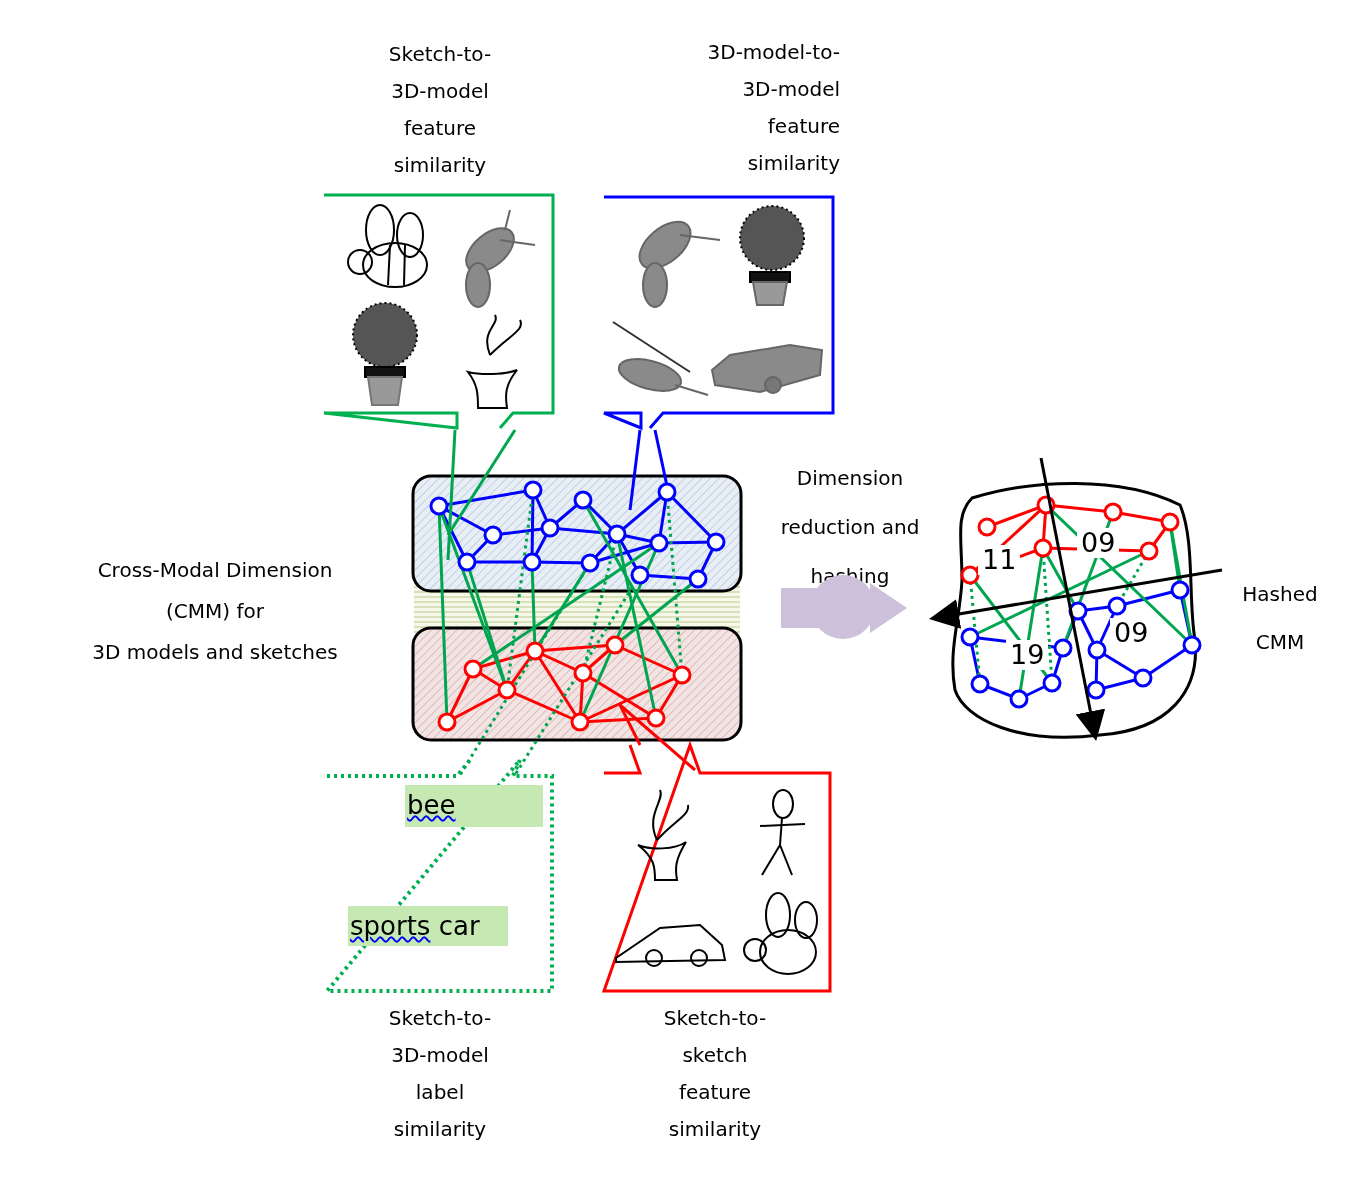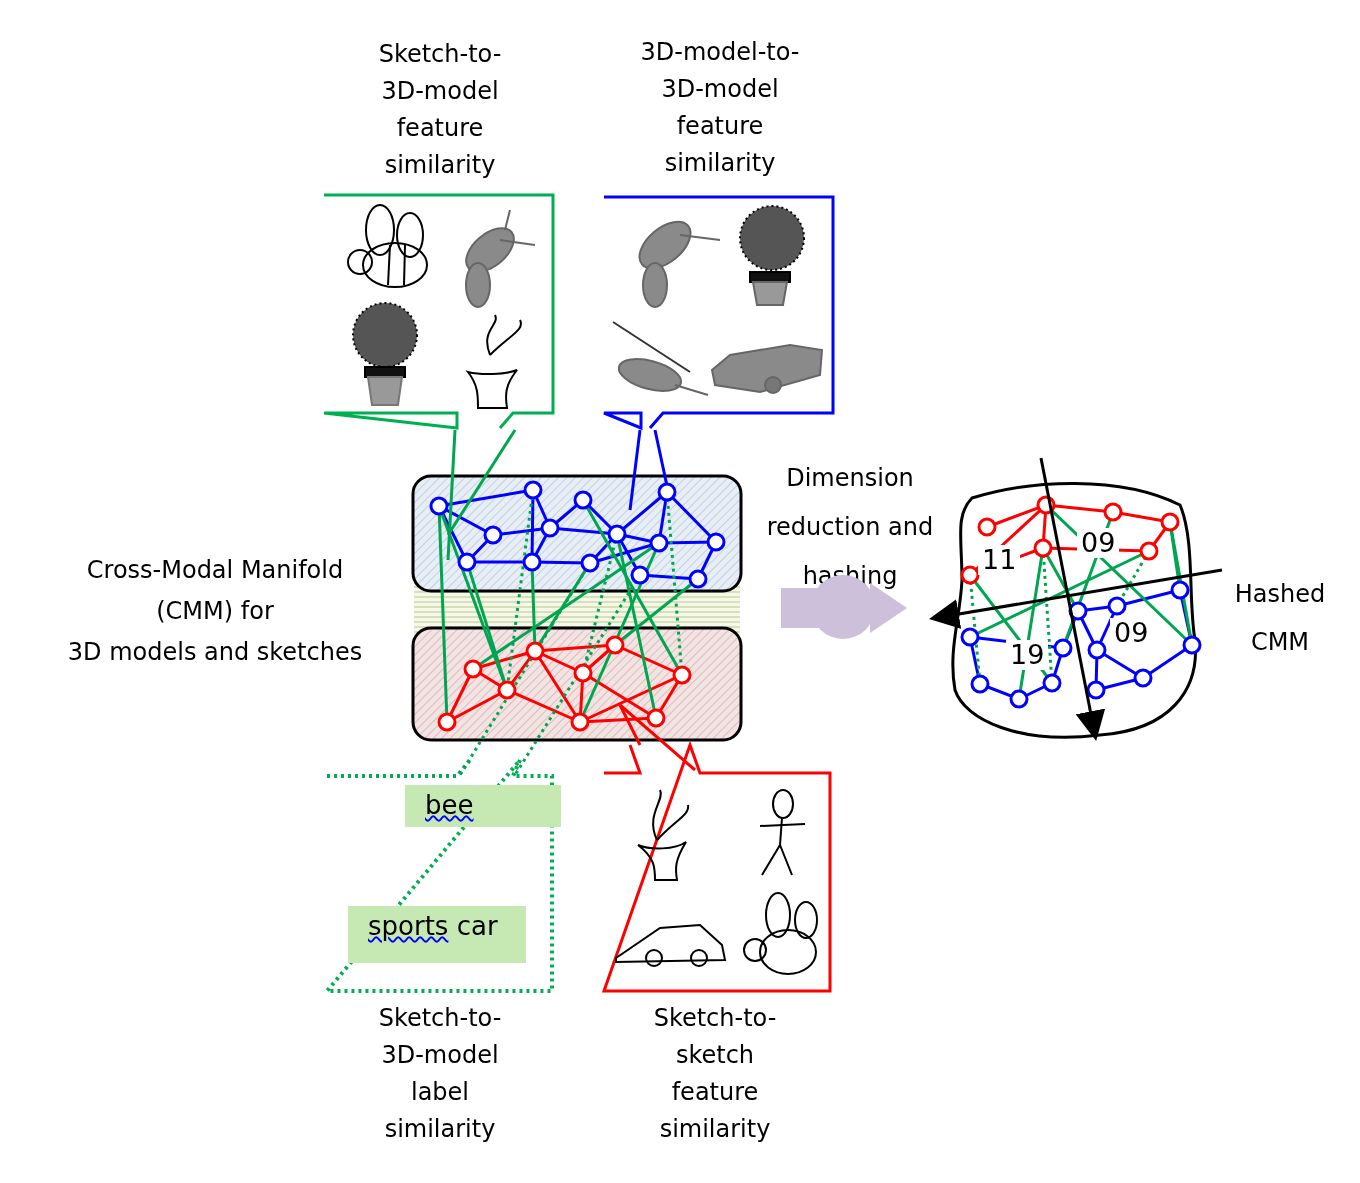--- a/index.html
+++ b/index.html
@@ -1,35 +1,35 @@
 <!DOCTYPE html>
 <html><head>
 <meta charset="utf-8">
 <style>
   html, body { margin: 0; padding: 0; background: #ffffff; }
   body { width: 1360px; height: 1183px; position: relative; overflow: hidden;
          font-family: "DejaVu Sans", "Liberation Sans", sans-serif; color: #000; }
-  .label { position: absolute; text-align: center; font-size: 24px; line-height: 37px; white-space: pre-line; }
+  .label { position: absolute; text-align: center; font-size: 20px; line-height: 37px; white-space: pre-line; }
   #diagram { position: absolute; left: 0; top: 0; }
-  .tag { position: absolute; background: #c6e9b3; font-size: 26px; line-height: 40px; padding-left: 20px; }
+  .tag { position: absolute; background: #c6e9b3; font-size: 26px; line-height: 40px; padding-left: 2px; }
   .tag span.ul { text-decoration: underline wavy #0000ff; text-decoration-thickness: 2px; }
   .hashcode { position: absolute; background: #ffffff; font-size: 27px; line-height: 30px; padding: 0 4px; }
 </style>
 </head>
 <body>
 
 <div class="label" style="left:330px;top:36px;width:220px;">Sketch-to-
 3D-model
 feature
 similarity</div>
-<div class="label" style="left:600px;top:34px;width:240px;">3D-model-to-
+<div class="label" style="left:600px;top:34px;width:240px;text-align:right;">3D-model-to-
 3D-model
 feature
 similarity</div>
-<div class="label" style="left:20px;top:550px;width:390px;line-height:41px;">Cross-Modal Manifold
+<div class="label" style="left:20px;top:550px;width:390px;line-height:41px;">Cross-Modal Dimension
 (CMM) for
 3D models and sketches</div>
 <div class="label" style="left:750px;top:454px;width:200px;line-height:49px;">Dimension
 reduction and
 hashing</div>
 <div class="label" style="left:1215px;top:570px;width:130px;line-height:48px;">Hashed
 CMM</div>
 <div class="label" style="left:330px;top:1000px;width:220px;">Sketch-to-
 3D-model
 label
@@ -301,20 +301,20 @@
     </g>
   <g stroke="#000" stroke-width="3">
     <line x1="1041" y1="458" x2="1095" y2="735" marker-end="url(#arrowHead)"></line>
     <line x1="1222" y1="570" x2="935" y2="618" marker-end="url(#arrowHead)"></line>
   </g>
 </svg>
 
 <div class="tag" style="left:405px;top:785px;width:136px;height:42px;">
   <span class="ul">bee</span><span></span>
 </div>
-<div class="tag" style="left:348px;top:906px;width:158px;height:57px;">
+<div class="tag" style="left:348px;top:906px;width:158px;height:40px;">
   <span class="ul">sports</span><span> car</span>
 </div>
 
 <div class="hashcode" style="left:978px;top:545px;">11</div>
 <div class="hashcode" style="left:1077px;top:528px;">09</div>
 <div class="hashcode" style="left:1006px;top:640px;">19</div>
 <div class="hashcode" style="left:1110px;top:618px;">09</div>
 
 </body></html>

